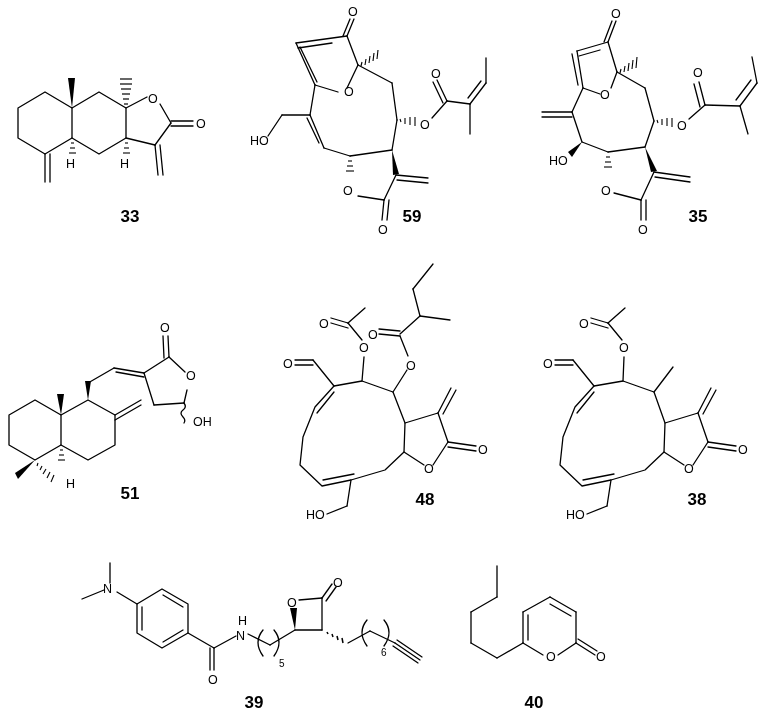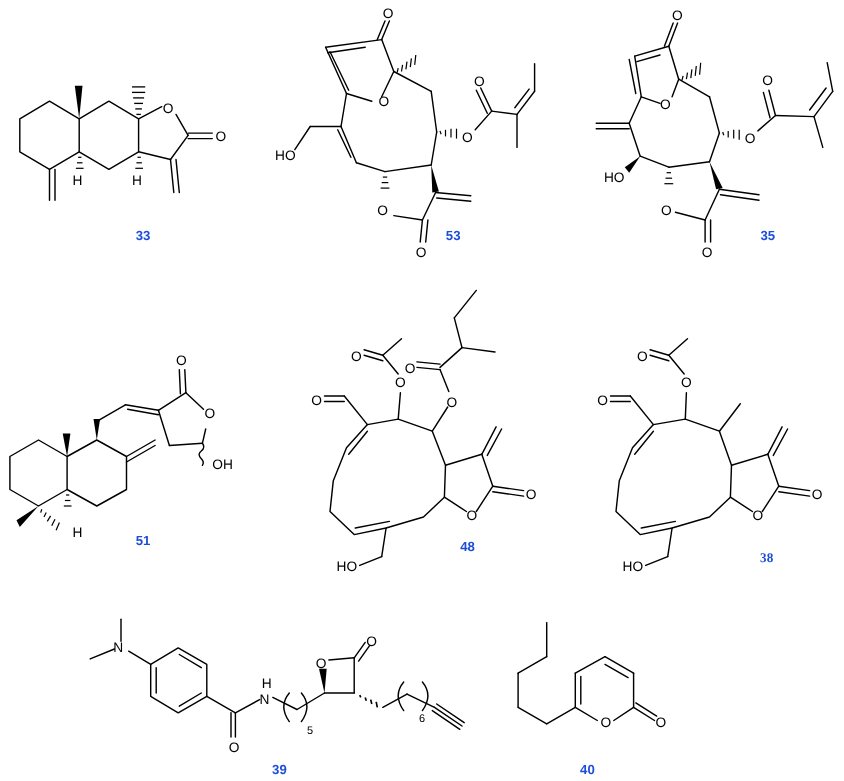--- a/index.html
+++ b/index.html
@@ -3,21 +3,21 @@
 <meta charset="utf-8">
 <style>
   html, body { margin:0; padding:0; background:#ffffff; }
   body { width:767px; height:710px; position:relative; overflow:hidden;
          font-family:"Liberation Sans", sans-serif; }
   svg.mol { position:absolute; left:0; top:0; }
   .b { stroke:#000; stroke-width:1.3; fill:none; stroke-linecap:round; stroke-linejoin:round; }
   .at { font-family:"Liberation Sans", sans-serif; font-size:12.5px; fill:#000; }
   .sub { font-family:"Liberation Sans", sans-serif; font-size:10px; fill:#000; }
   .lbl { position:absolute; font-family:"Liberation Sans", sans-serif; font-weight:bold;
-         font-size:12px; color:#1d4ed8; transform:translateX(-50%); }
+         font-size:17px; color:#000000; transform:translateX(-50%); }
 </style>
 </head>
 <body>
 
 <svg class="mol" width="767" height="710" viewBox="0 0 767 710">
 
   <g>
 
     <polyline class="b" points="72,108 45,92 18,108 18,138 45,154 72,138 72,108"></polyline>
 
@@ -358,19 +358,19 @@
     <line class="b" x1="550" y1="597" x2="523" y2="612"></line>
     <line class="b" x1="523" y1="612" x2="523" y2="643"></line>
     <line class="b" x1="528" y1="615" x2="528" y2="640"></line>
     <line class="b" x1="576" y1="643" x2="595" y2="655"></line>
     <line class="b" x1="578" y1="639" x2="597" y2="651"></line>
     <text class="at" x="596" y="661">O</text>
   </g>
 </svg>
 
 <div class="lbl" style="left:130px;top:207px;">33</div>
-<div class="lbl" style="left:412px;top:207px;">53</div>
+<div class="lbl" style="left:412px;top:207px;">59</div>
 <div class="lbl" style="left:698px;top:207px;">35</div>
 <div class="lbl" style="left:130px;top:484px;">51</div>
 <div class="lbl" style="left:425px;top:490px;">48</div>
-<div class="lbl" style="left:697px;top:500px;font-family:Liberation Serif, serif;">38</div>
+<div class="lbl" style="left:697px;top:490px;">38</div>
 <div class="lbl" style="left:254px;top:693px;">39</div>
 <div class="lbl" style="left:534px;top:693px;">40</div>
 
 </body></html>

